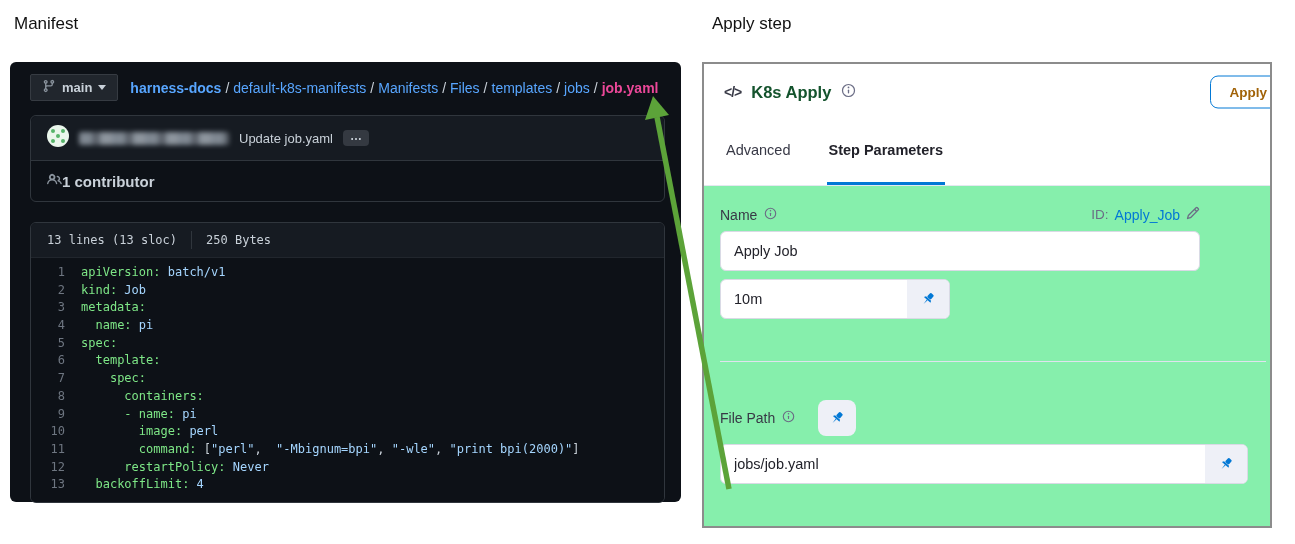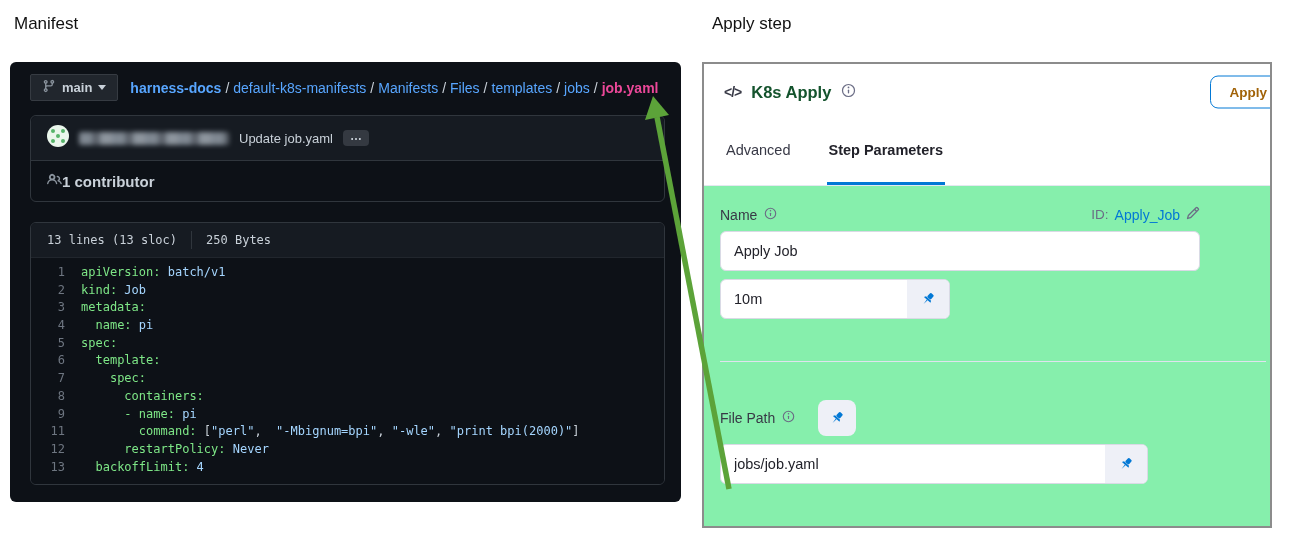--- a/index.html
+++ b/index.html
@@ -180,20 +180,24 @@
             <span class="ln">7</span>
             <span class="lc"><span class="seg-p">    </span><span class="seg-k">spec:</span></span>
           </div>
           <div class="code-line">
             <span class="ln">8</span>
             <span class="lc"><span class="seg-p">      </span><span class="seg-k">containers:</span></span>
           </div>
           <div class="code-line">
             <span class="ln">9</span>
             <span class="lc"><span class="seg-p">      </span><span class="seg-k">- name:</span><span class="seg-v"> pi</span></span>
+          </div>
+          <div class="code-line">
+            <span class="ln">10</span>
+            <span class="lc"><span class="seg-p">        </span><span class="seg-k">image:</span><span class="seg-v"> perl</span></span>
           </div>
           <div class="code-line">
             <span class="ln">11</span>
             <span class="lc"><span class="seg-p">        </span><span class="seg-k">command:</span><span class="seg-p"> [</span><span class="seg-v">"perl"</span><span class="seg-p">,  </span><span class="seg-v">"-Mbignum=bpi"</span><span class="seg-p">, </span><span class="seg-v">"-wle"</span><span class="seg-p">, </span><span class="seg-v">"print bpi(2000)"</span><span class="seg-p">]</span></span>
           </div>
           <div class="code-line">
             <span class="ln">12</span>
             <span class="lc"><span class="seg-p">      </span><span class="seg-k">restartPolicy:</span><span class="seg-v"> Never</span></span>
           </div>
           <div class="code-line">
@@ -275,21 +279,21 @@
         <button class="pin-btn">
           <svg width="16" height="16" viewBox="0 0 16 16">
             <g transform="rotate(42 8 8)" fill="#0278d5">
               <rect x="5.6" y="1.4" width="4.8" height="5.6" rx="1.2"></rect>
               <path d="M4.6 7.2h6.8l1 2H3.6z"></path>
               <path d="M7.5 9.2h1l-.5 5.4z"></path>
             </g>
           </svg>
         </button>
       </div>
-      <div class="input-group" style="width:428px;">
+      <div class="input-group" style="width:528px;">
         <input class="txt-input" value="jobs/job.yaml" style="">
         <span class="pin-zone">
           <svg width="16" height="16" viewBox="0 0 16 16">
             <g transform="rotate(42 8 8)" fill="#0278d5">
               <rect x="5.6" y="1.4" width="4.8" height="5.6" rx="1.2"></rect>
               <path d="M4.6 7.2h6.8l1 2H3.6z"></path>
               <path d="M7.5 9.2h1l-.5 5.4z"></path>
             </g>
           </svg>
         </span>

